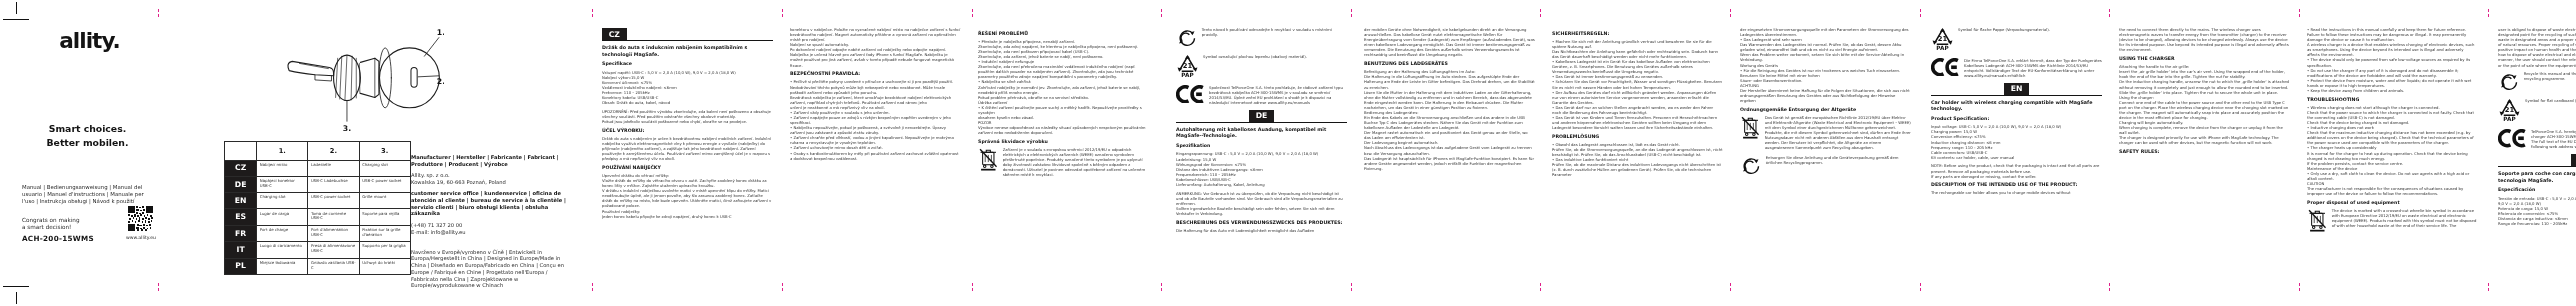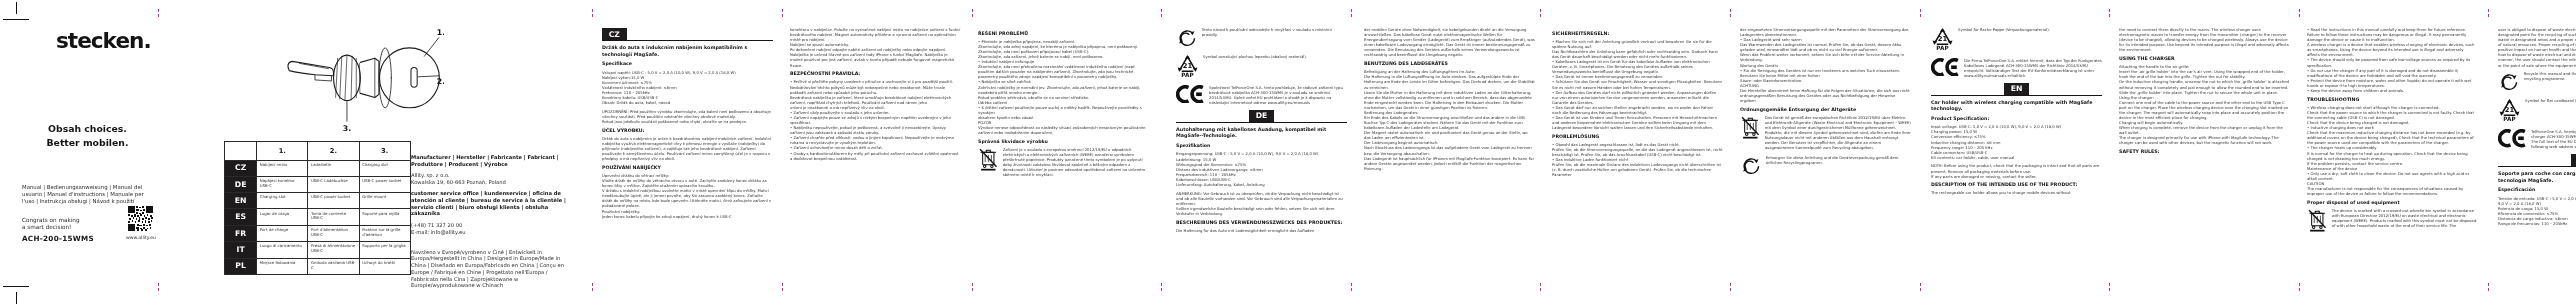--- a/index.html
+++ b/index.html
@@ -54,22 +54,22 @@
          white-space:pre-line;}
   .icon-row{display:flex;gap:4.1px;margin:0 0 4.6px 0;align-items:flex-start;}
   .icon-row .ic{flex:0 0 auto;}
   .icon-row .it{font-size:3.8px;color:#333;line-height:1.34;white-space:pre-line;}
 </style>
 </head>
 <body>
 
 <div id="page">
 
-  <div class="logo">stecken.</div>
-  <div class="tagline"><span>Obsah choices.</span><br><span>Better mobilen.</span></div>
+  <div class="logo">allity.</div>
+  <div class="tagline"><span>Smart choices.</span><br><span>Better mobilen.</span></div>
   <div class="langline">Manual | Bedienungsanweisung  | Manual del usuario | Manuel d'instructions  | Manuale per l'uso | Instrukcja obsługi | Návod k použití</div>
   <div class="congrats">Congrats on making
 a smart decision!</div>
   <div class="model">ACH-200-15WMS</div>
   <div class="qr">
     <svg width="25" height="25" viewBox="0 0 33 33" shape-rendering="crispEdges">
       <rect width="33" height="33" fill="#fff"></rect>
       <g fill="#111">
         <rect x="0" y="0" width="9" height="9"></rect>
           <rect x="24" y="0" width="9" height="9"></rect>

